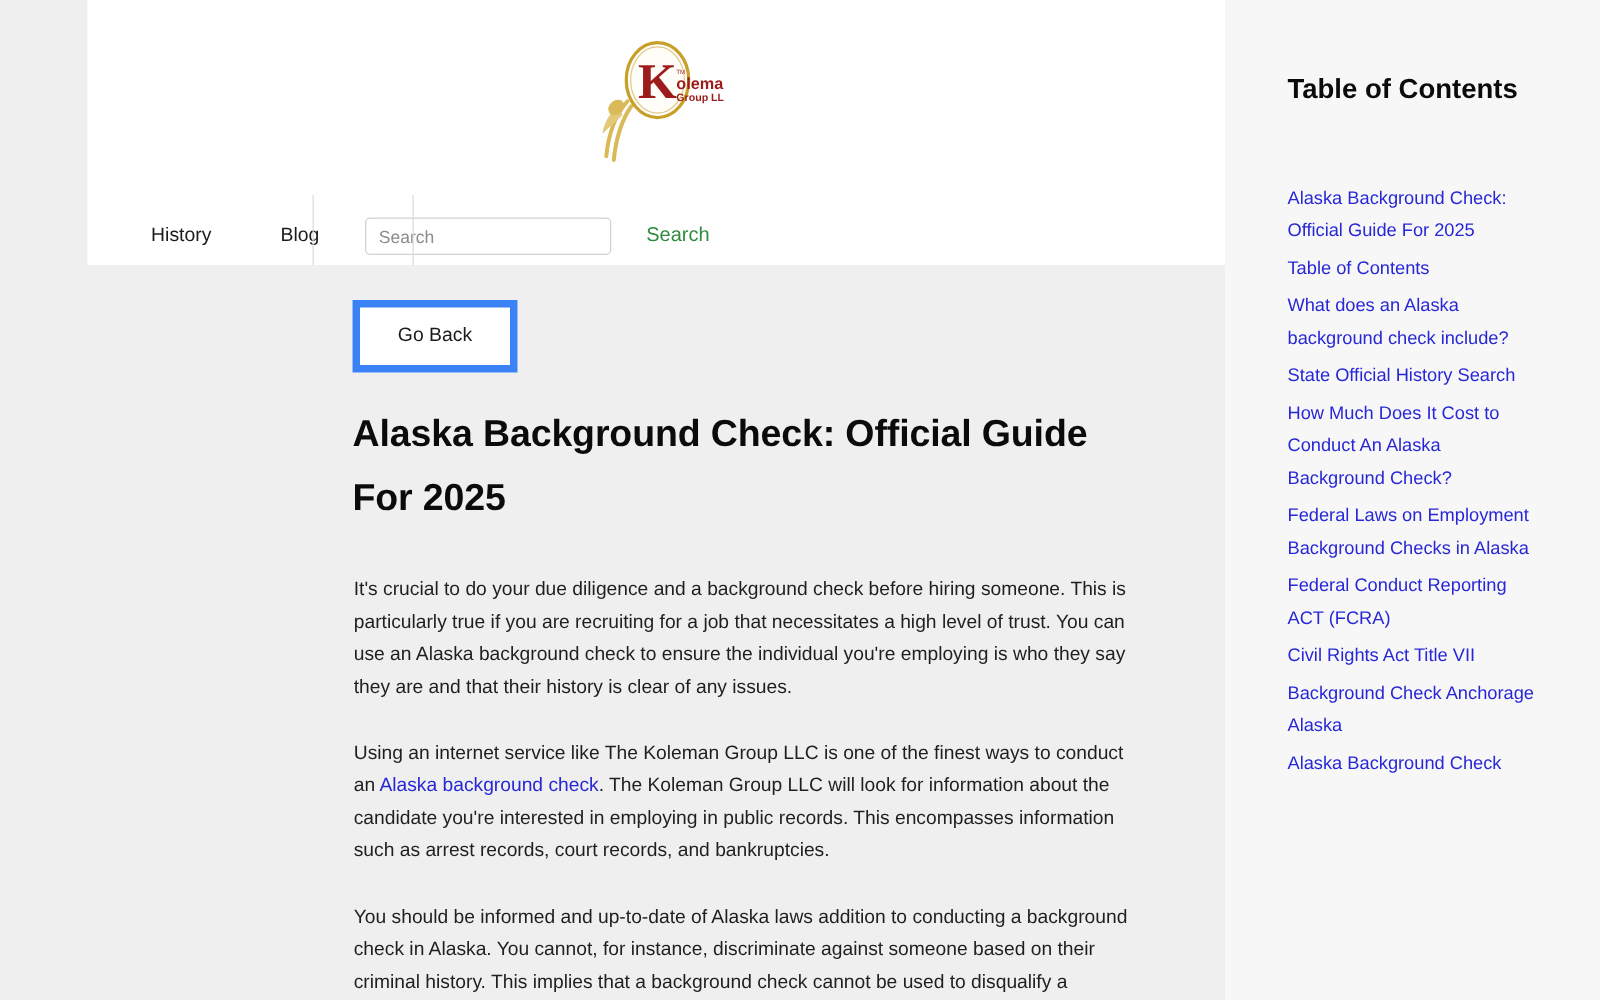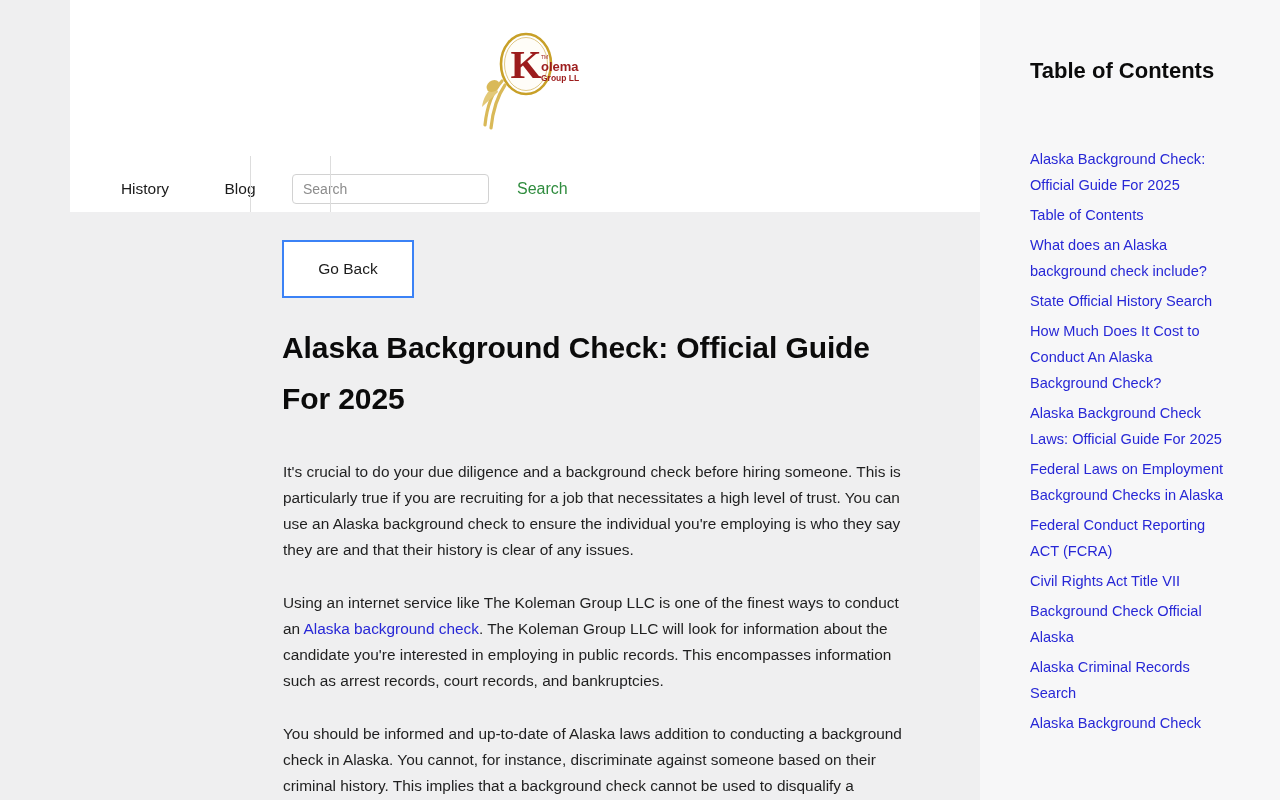--- a/index.html
+++ b/index.html
@@ -126,21 +126,21 @@
     box-sizing: border-box;
   }
 
   .go-back {
     position: absolute;
     left: 212px;
     top: 28px;
     width: 132px;
     height: 58px;
     background: #ffffff;
-    border: 2px solid #3b82f6;
+    border: 6px solid #3b82f6;
     box-sizing: border-box;
     display: flex;
     align-items: center;
     justify-content: center;
     font-size: 15.5px;
     color: #1b1b1b;
     cursor: pointer;
   }
 
   .article {
@@ -295,36 +295,30 @@
         <li>
           <a href="#">What does an Alaska background check include?</a>
         </li>
         <li>
           <a href="#">State Official History Search</a>
         </li>
         <li>
           <a href="#">How Much Does It Cost to Conduct An Alaska Background Check?</a>
         </li>
         <li>
-          <a href="#">Alaska Background Check Laws: Official Guide For 2025</a>
-        </li>
-        <li>
           <a href="#">Federal Laws on Employment Background Checks in Alaska</a>
         </li>
         <li>
           <a href="#">Federal Conduct Reporting ACT (FCRA)</a>
         </li>
         <li>
           <a href="#">Civil Rights Act Title VII</a>
         </li>
         <li>
-          <a href="#">Background Check Official Alaska</a>
-        </li>
-        <li>
-          <a href="#">Alaska Criminal Records Search</a>
+          <a href="#">Background Check Anchorage Alaska</a>
         </li>
         <li>
           <a href="#">Alaska Background Check</a>
         </li>
       </ul>
   </div>
 
 </div>
 
 </body></html>

